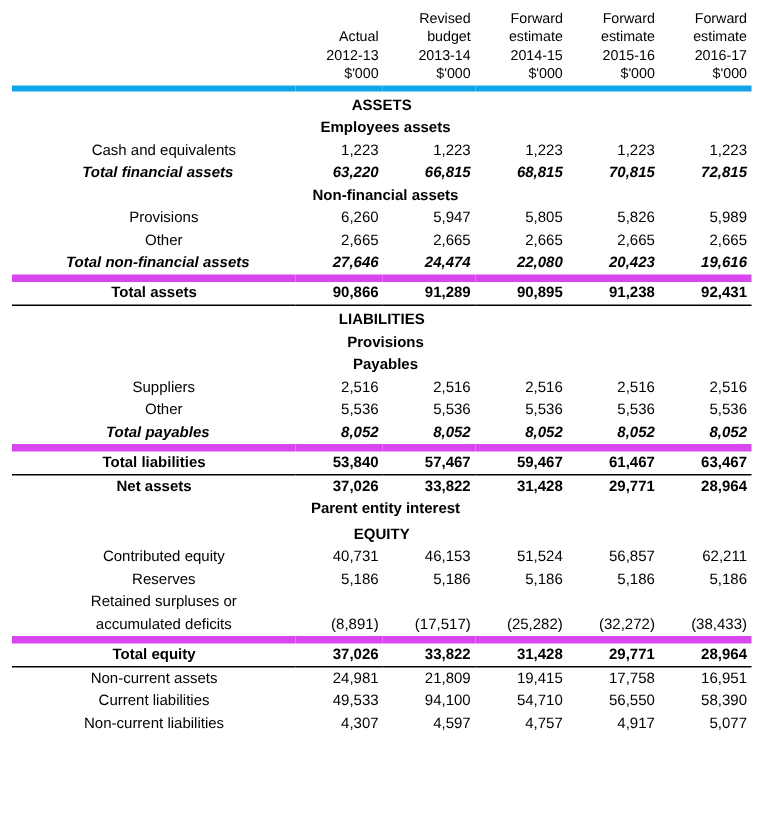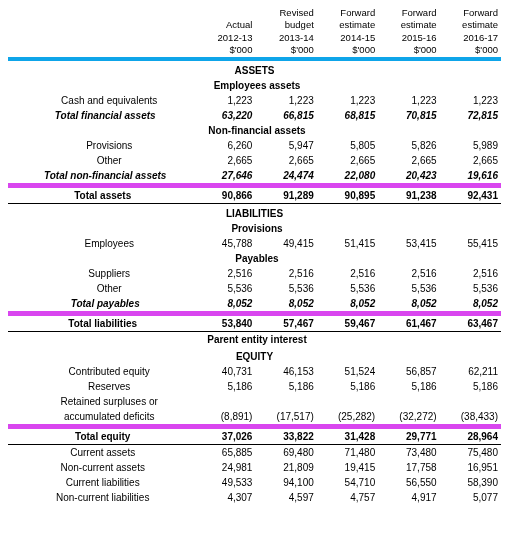--- a/index.html
+++ b/index.html
@@ -131,28 +131,20 @@
       <td>92,431</td>
     </tr>
 
     <tr>
       <td class="label-cell section-header" colspan="6">LIABILITIES</td>
     </tr>
     <tr>
       <td class="label-cell sub-header indent1" colspan="6">Provisions</td>
     </tr>
     <tr>
-      <td class="label-cell indent2">Employees</td>
-      <td>45,788</td>
-      <td>49,415</td>
-      <td>51,415</td>
-      <td>53,415</td>
-      <td>55,415</td>
-    </tr>
-    <tr>
       <td class="label-cell sub-header indent1" colspan="6">Payables</td>
     </tr>
     <tr>
       <td class="label-cell indent2">Suppliers</td>
       <td>2,516</td>
       <td>2,516</td>
       <td>2,516</td>
       <td>2,516</td>
       <td>2,516</td>
     </tr>
@@ -173,20 +165,28 @@
       <td>8,052</td>
     </tr>
     <tr class="grand-total-row">
       <td class="label-cell">Total liabilities</td>
       <td>53,840</td>
       <td>57,467</td>
       <td>59,467</td>
       <td>61,467</td>
       <td>63,467</td>
     </tr>
+    <tr>
+      <td class="label-cell" style="font-weight:bold;">Net assets</td>
+      <td style="font-weight:bold;">37,026</td>
+      <td style="font-weight:bold;">33,822</td>
+      <td style="font-weight:bold;">31,428</td>
+      <td style="font-weight:bold;">29,771</td>
+      <td style="font-weight:bold;">28,964</td>
+    </tr>
 
     <tr>
       <td class="label-cell sub-header indent1" colspan="6">Parent entity interest</td>
     </tr>
     <tr>
       <td class="label-cell section-header" colspan="6">EQUITY</td>
     </tr>
     <tr>
       <td class="label-cell indent2">Contributed equity</td>
       <td>40,731</td>
@@ -222,28 +222,20 @@
     <tr class="grand-total-row">
       <td class="label-cell">Total equity</td>
       <td>37,026</td>
       <td>33,822</td>
       <td>31,428</td>
       <td>29,771</td>
       <td>28,964</td>
     </tr>
 
     <tr>
-      <td class="label-cell">Current assets</td>
-      <td>65,885</td>
-      <td>69,480</td>
-      <td>71,480</td>
-      <td>73,480</td>
-      <td>75,480</td>
-    </tr>
-    <tr>
       <td class="label-cell">Non-current assets</td>
       <td>24,981</td>
       <td>21,809</td>
       <td>19,415</td>
       <td>17,758</td>
       <td>16,951</td>
     </tr>
     <tr>
       <td class="label-cell">Current liabilities</td>
       <td>49,533</td>

